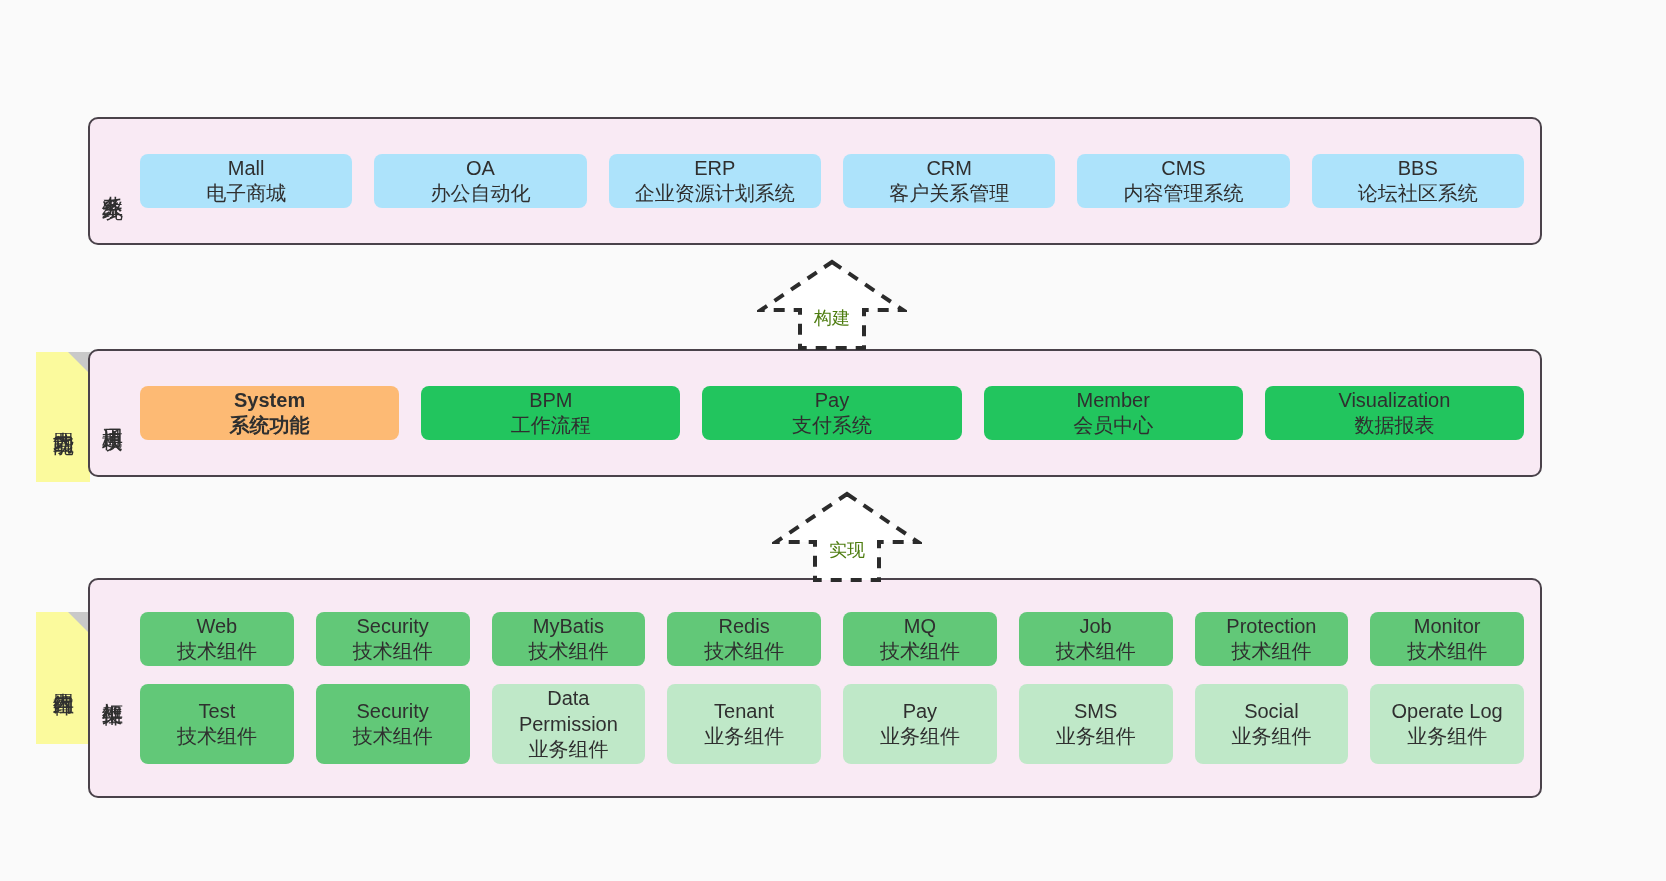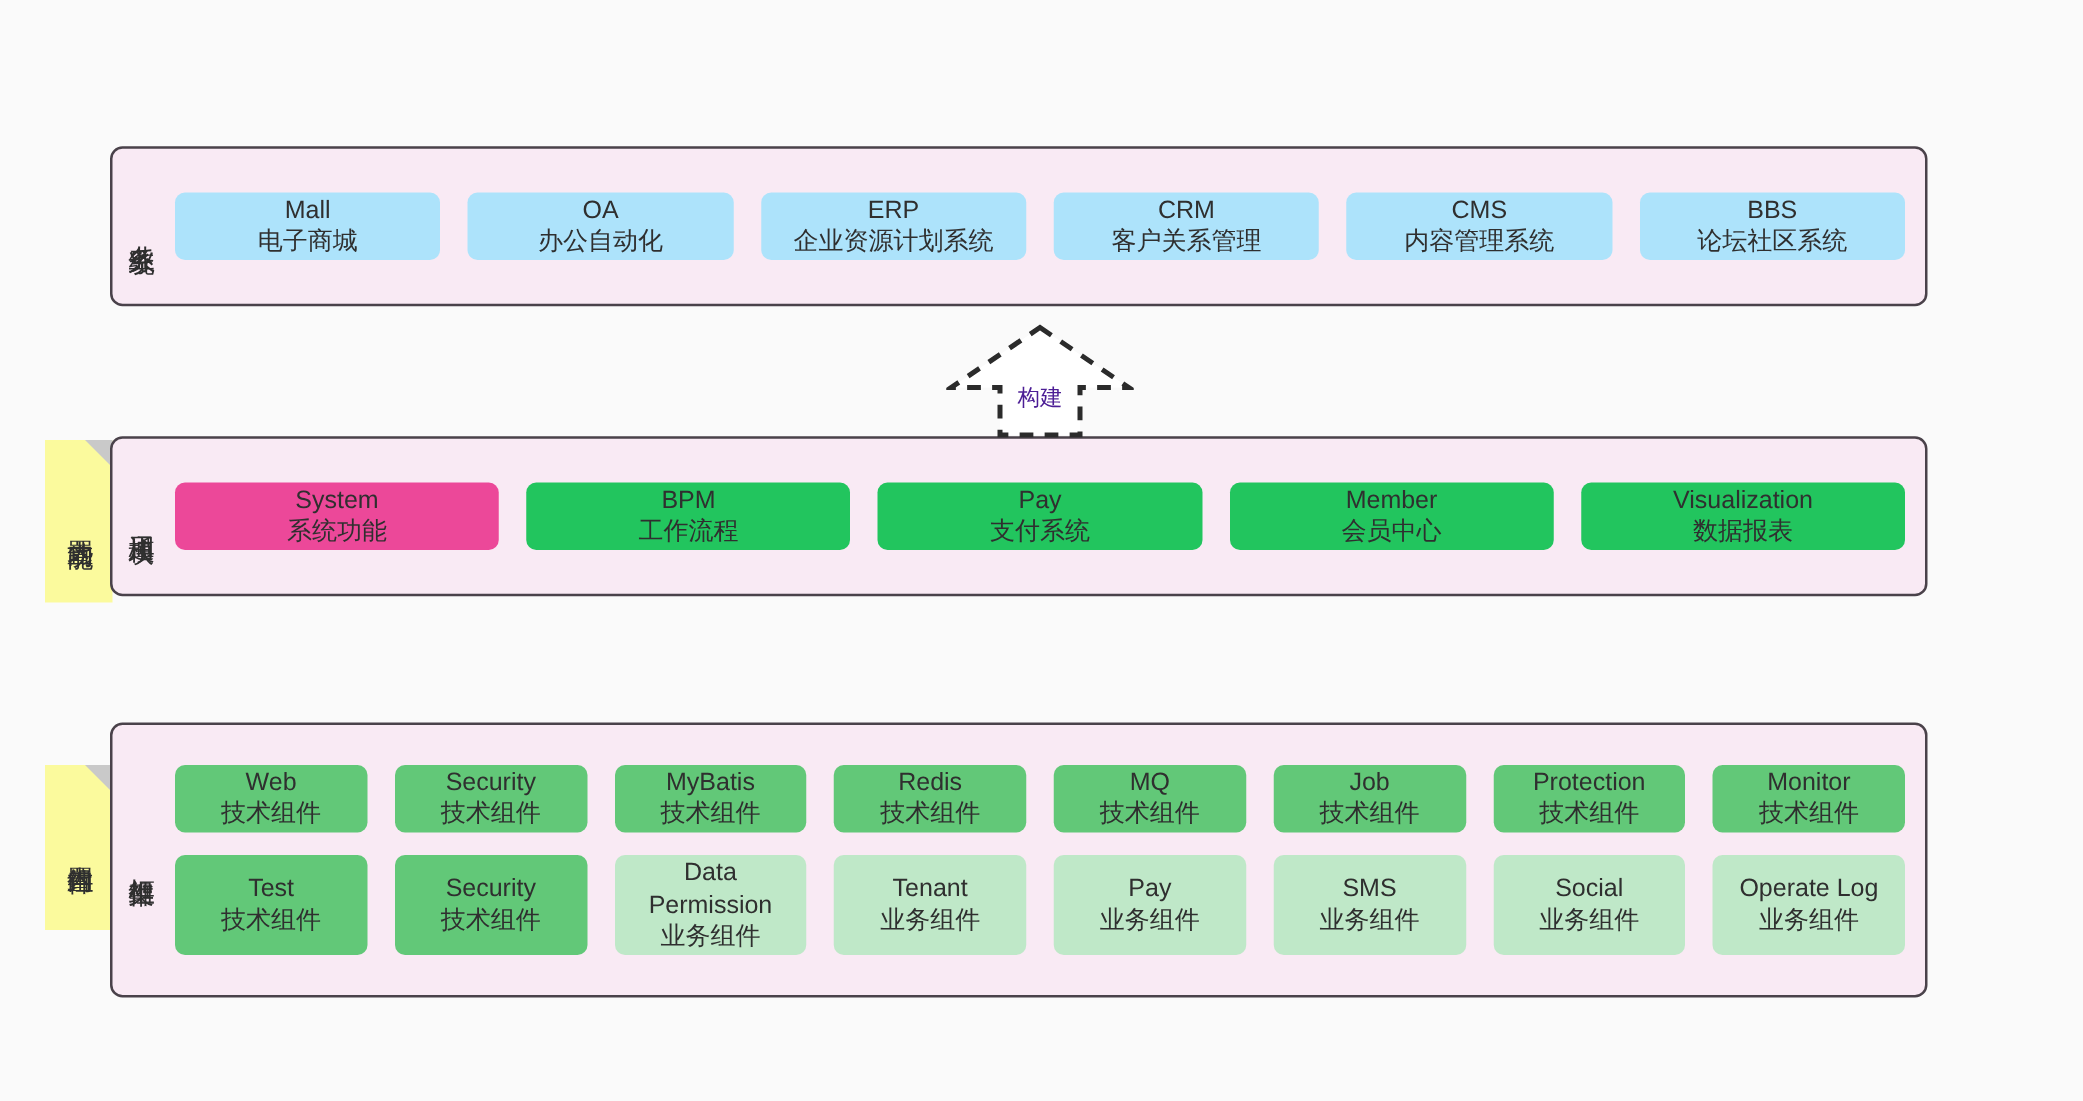--- a/index.html
+++ b/index.html
@@ -64,21 +64,21 @@
     line-height:1.26;
     color:#2f2f2f;
     padding:2px 4px;
     box-sizing:border-box;
   }
   .cell .en{display:block;}
   .cell .cn{display:block;}
 
   
   .c-blue       {background:#ade3fb;}
-  .c-red        {background:#ec4899;}
+  .c-red        {background:#fdba74;font-weight:bold;}
   .c-pink       {background:#22c55e;}
   .c-green      {background:#62c878;}
   .c-green-lite {background:#bfe8c8;}
 
   
   .note{
     position:absolute;
     background:#fbfa9d;
     font-size:21px;
     line-height:1.18;
@@ -101,21 +101,21 @@
   }
 
   
   .arrow{position:absolute;}
   .arrow svg{display:block;}
   .arrow .alabel{
     position:absolute;
     left:0;right:0;
     text-align:center;
     font-size:18px;
-    color:#4c1d95;
+    color:#4d7c0f;
     background:transparent;
     white-space:nowrap;
   }
 </style>
 </head>
 <body>
 
 <div id="canvas">
     <div class="layer" style="left: 88px; top: 117px; width: 1454px; height: 128px;">
       <div class="layer-title">业务系统</div>
@@ -255,13 +255,19 @@
           </div>
         </div>
       </div>
     </div>
     <div class="arrow" style="left: 757px; top: 258px; width: 150px; height: 92px;">
       <svg width="150" height="92" viewBox="0 0 150 92">
         <path d="M 75 4 L 146 52 L 107 52 L 107 90 L 43 90 L 43 52 L 4 52 Z" fill="#ffffff" stroke="#2b2b2b" stroke-width="4" stroke-dasharray="11 9" stroke-linecap="butt"></path>
       </svg>
       <div class="alabel" style="top: 48px;">构建</div>
     </div>
+    <div class="arrow" style="left: 772px; top: 490px; width: 150px; height: 92px;">
+      <svg width="150" height="92" viewBox="0 0 150 92">
+        <path d="M 75 4 L 146 52 L 107 52 L 107 90 L 43 90 L 43 52 L 4 52 Z" fill="#ffffff" stroke="#2b2b2b" stroke-width="4" stroke-dasharray="11 9" stroke-linecap="butt"></path>
+      </svg>
+      <div class="alabel" style="top: 48px;">实现</div>
+    </div>
   </div>
 
 </body></html>

